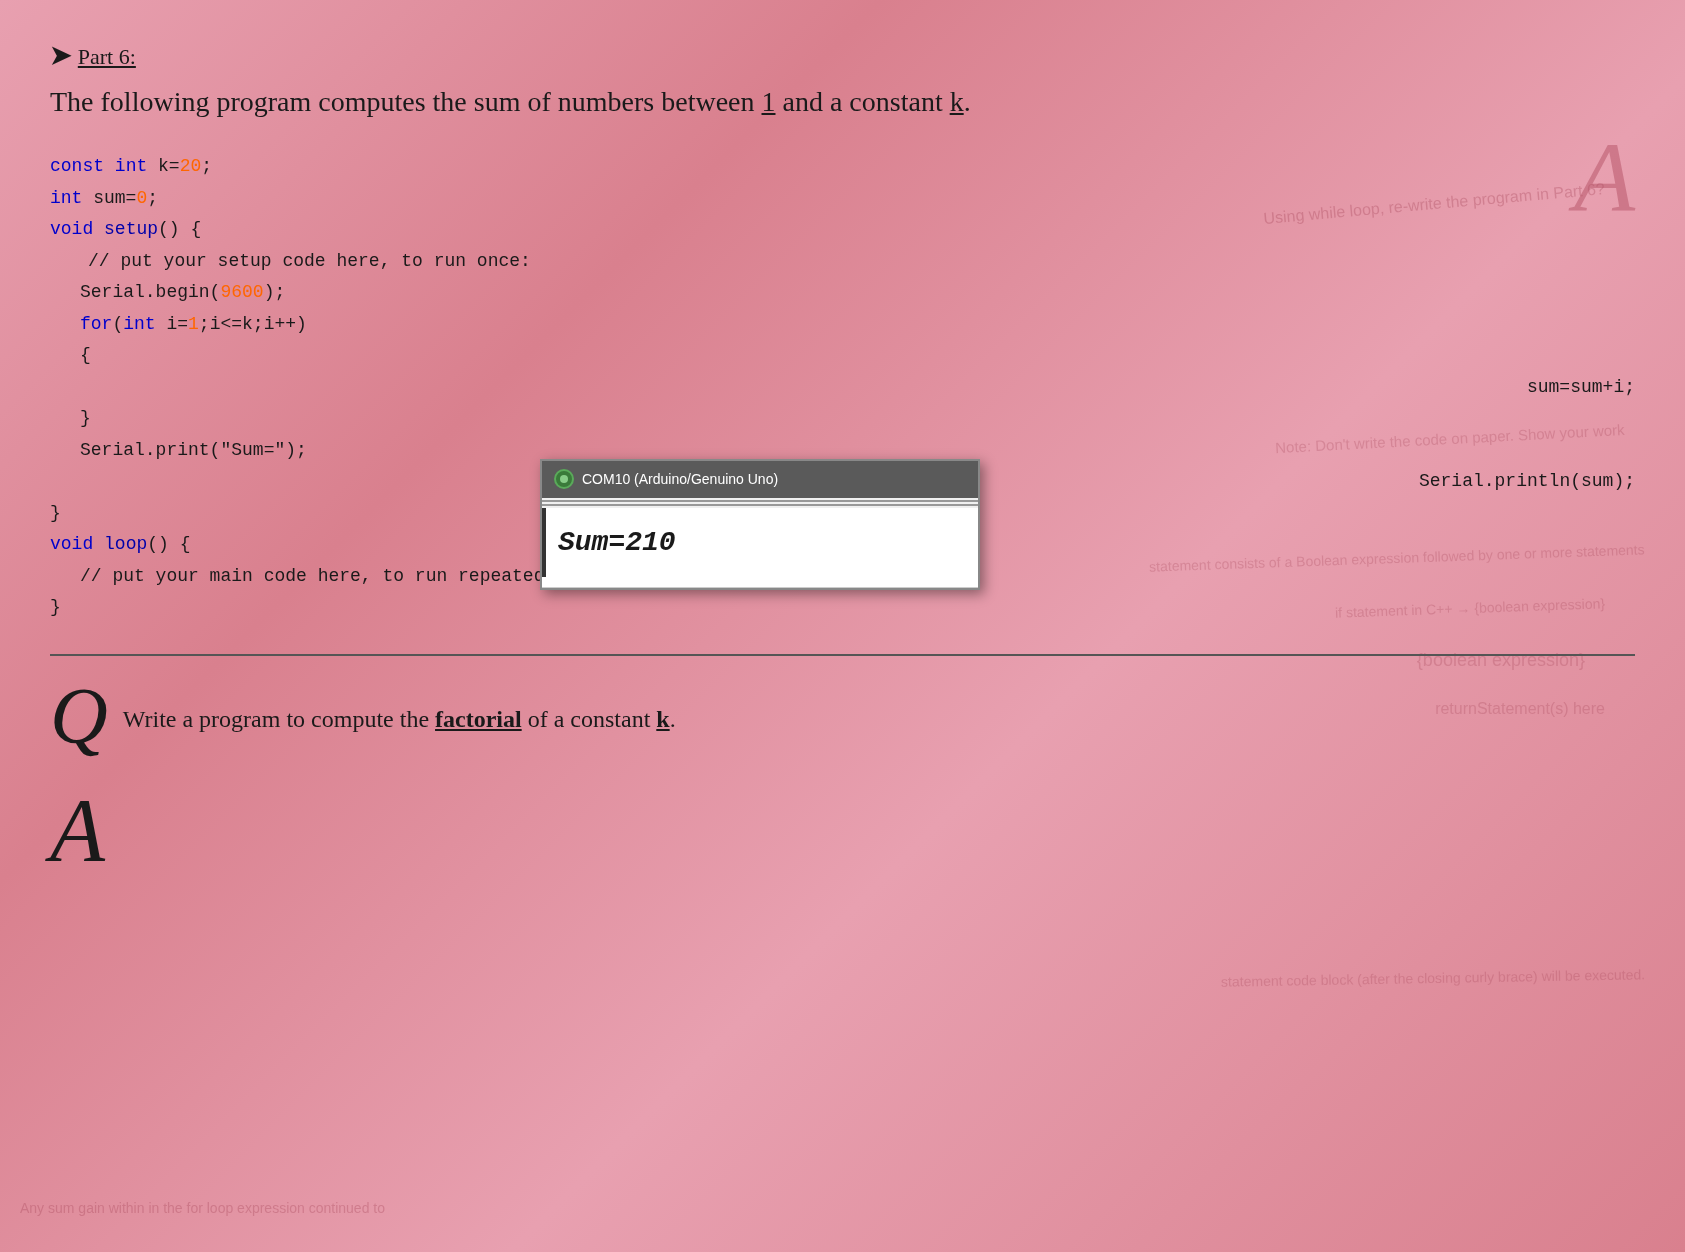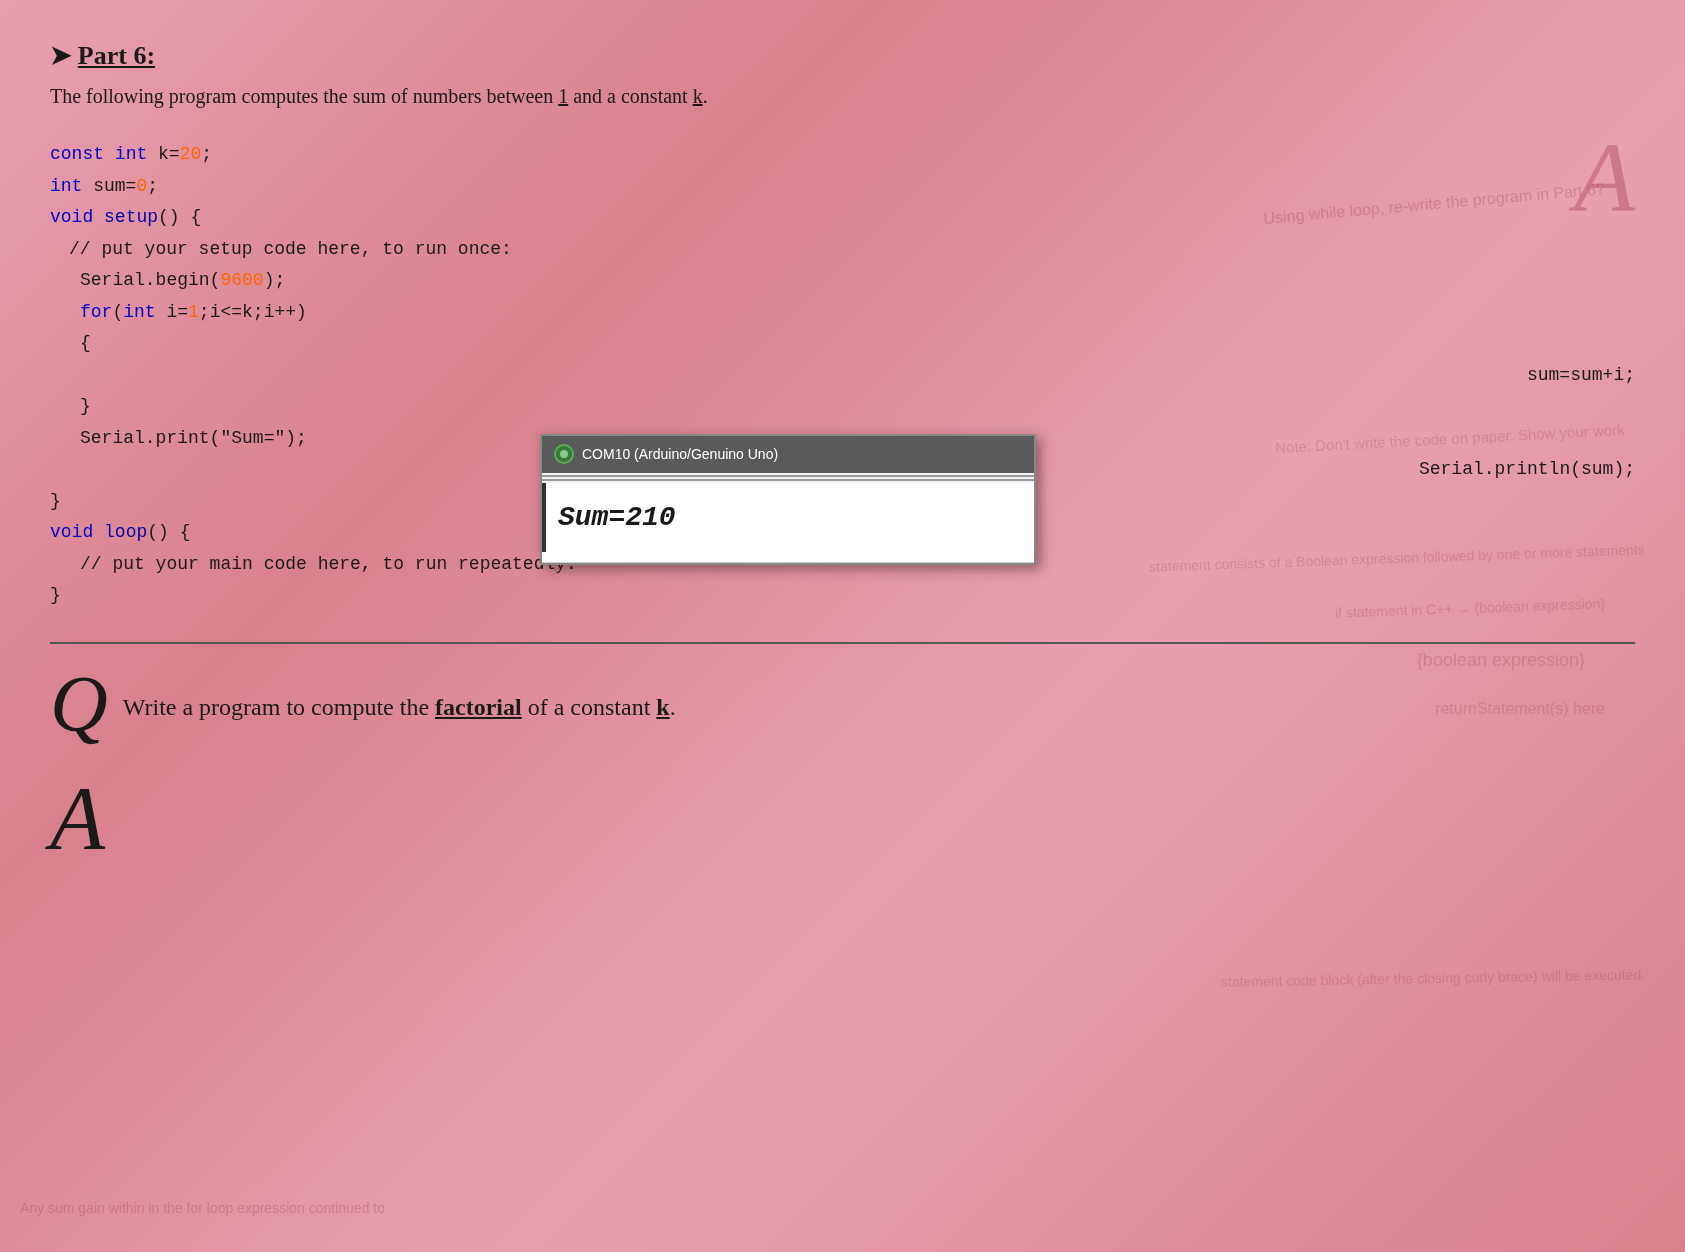--- a/index.html
+++ b/index.html
@@ -16,23 +16,23 @@
     .page-background {
       width: 100%;
       height: 100%;
       background: linear-gradient(135deg, #e8a0b0 0%, #d9808e 30%, #e8a0b0 60%, #d9808e 100%);
       position: relative;
     }
 
     
     .serial-monitor {
       position: absolute;
-      top: 295px;
+      top: 308px;
       left: 490px;
-      width: 496px;
+      width: 440px;
       background: #f0f0f0;
       border: 2px solid #888;
       box-shadow: 4px 4px 12px rgba(0,0,0,0.4);
       z-index: 10;
     }
 
     .serial-monitor-title {
       background: #5a5a5a;
       color: white;
       padding: 6px 12px;
@@ -118,39 +118,39 @@
   <div class="wm-line" style="top: 700px; right: 80px; font-size:16px; color:rgba(160,60,80,0.25);">returnStatement(s) here</div>
   <div class="wm-line" style="top: 970px; right: 40px; transform: rotate(-1deg); font-size:14px; color:rgba(160,60,80,0.25);">statement code block (after the closing curly brace) will be executed.</div>
   <div class="wm-line" style="top: 1200px; left: 20px; font-size:14px; color:rgba(160,60,80,0.3);">Any sum gain within in the for loop expression continued to</div>
 
   <div class="side-a">A</div>
 
   <div style="position:absolute; top:20px; left:20px; right:20px; padding: 20px 30px;">
 
     <div style="display:flex; align-items:baseline; gap:6px; margin-bottom:10px;">
       <span style="font-size:26px; font-family:'Times New Roman',serif; font-weight:bold; color:#1a1a1a;">➤</span>
-      <span style="font-size:26px; font-family:'Times New Roman',serif; font-weight:bold; text-decoration:underline; color:#1a1a1a;">Part 6:</span>
-    </div>
-
-    <div style="font-size:20px; font-family:'Times New Roman',serif; color:#1a1a1a; margin-bottom:28px; line-height:1.5;">
+      <span style="font-size:22px; font-family:'Times New Roman',serif; font-weight:normal; text-decoration:underline; color:#1a1a1a;">Part 6:</span>
+    </div>
+
+    <div style="font-size:28px; font-family:'Times New Roman',serif; color:#1a1a1a; margin-bottom:28px; line-height:1.5;">
       <span>The following program computes the sum of numbers between </span><u>1</u><span> and a constant </span><u>k</u><span>.</span>
     </div>
 
     <div style="font-family:'Courier New',Courier,monospace; font-size:18px; color:#1a1a1a; line-height:1.75; position:relative;">
 
       <div>
         <span style="color:#0000cc;">const</span> <span style="color:#0000cc;">int</span> k=<span style="color:#ff6600;text-align:right;">20</span>;
       </div>
       <div>
         <span style="color:#0000cc;">int</span> sum=<span style="color:#ff6600;">0</span>;
       </div>
       <div>
         <span style="color:#0000cc;">void</span> <span style="color:#0000aa;">setup</span>() {
       </div>
-      <div style="margin-left:19px;">
+      <div style="margin-left:38px;">
         // put your setup code here, to run once:
       </div>
       <div style="margin-left:30px;">
         Serial.begin(<span style="color:#ff6600;">9600</span>);
       </div>
       <div style="margin-left:30px;">
         <span style="color:#0000cc;">for</span>(<span style="color:#0000cc;">int</span> i=<span style="color:#ff6600;">1</span>;i&lt;=k;i++)
       </div>
       <div style="margin-left:30px;">
         {

